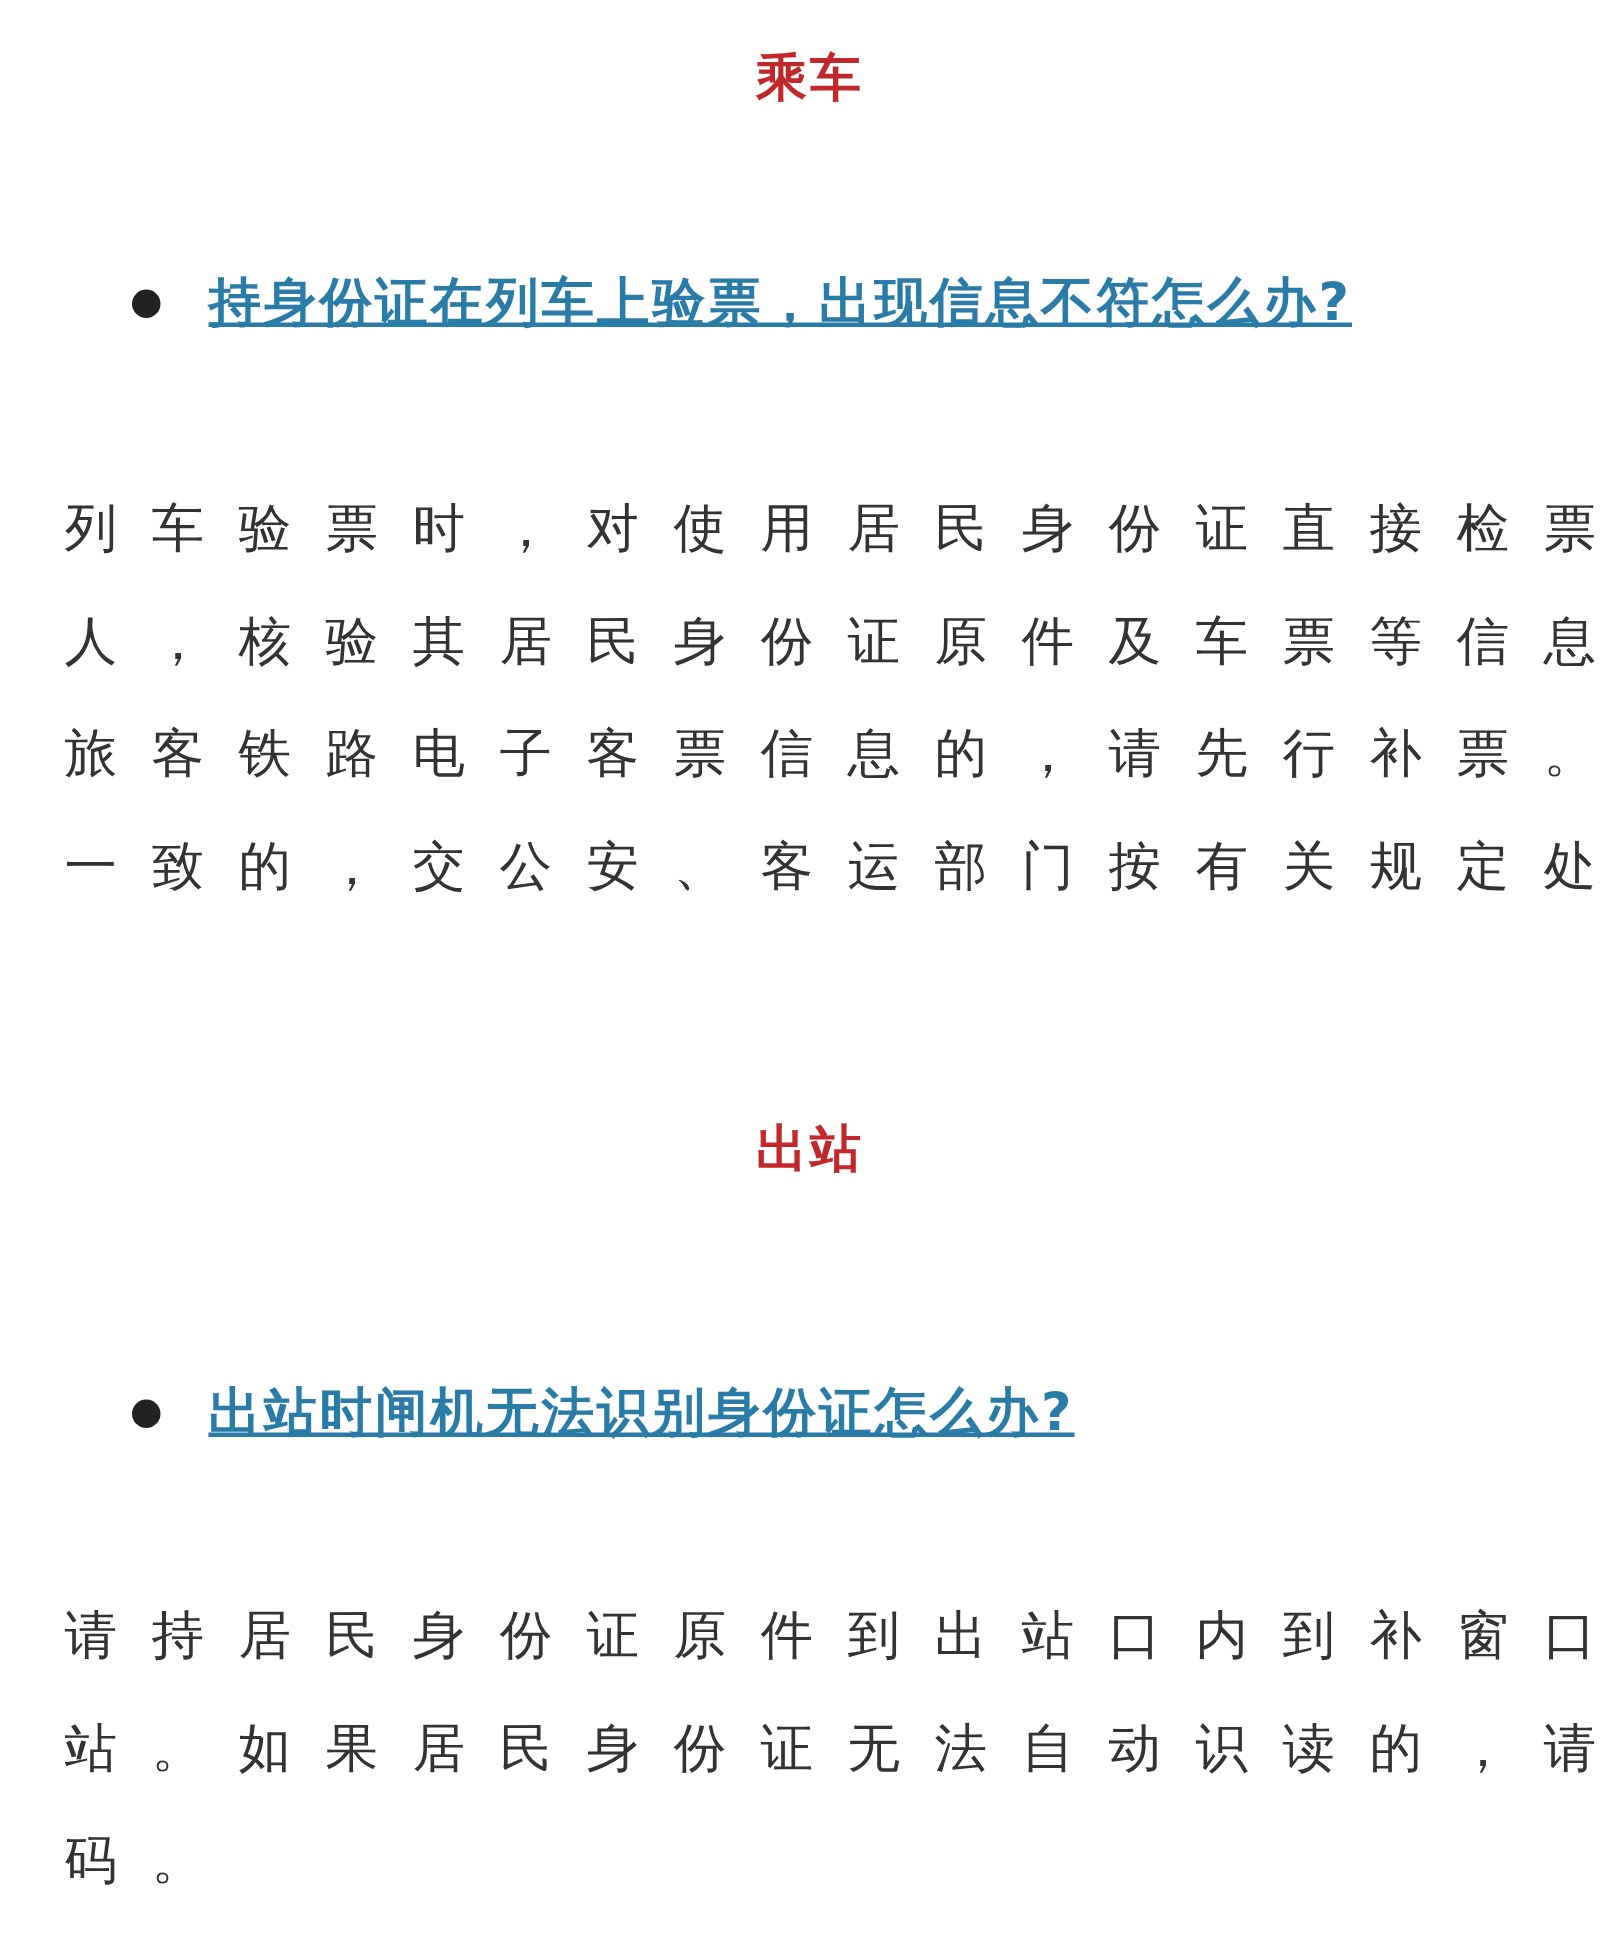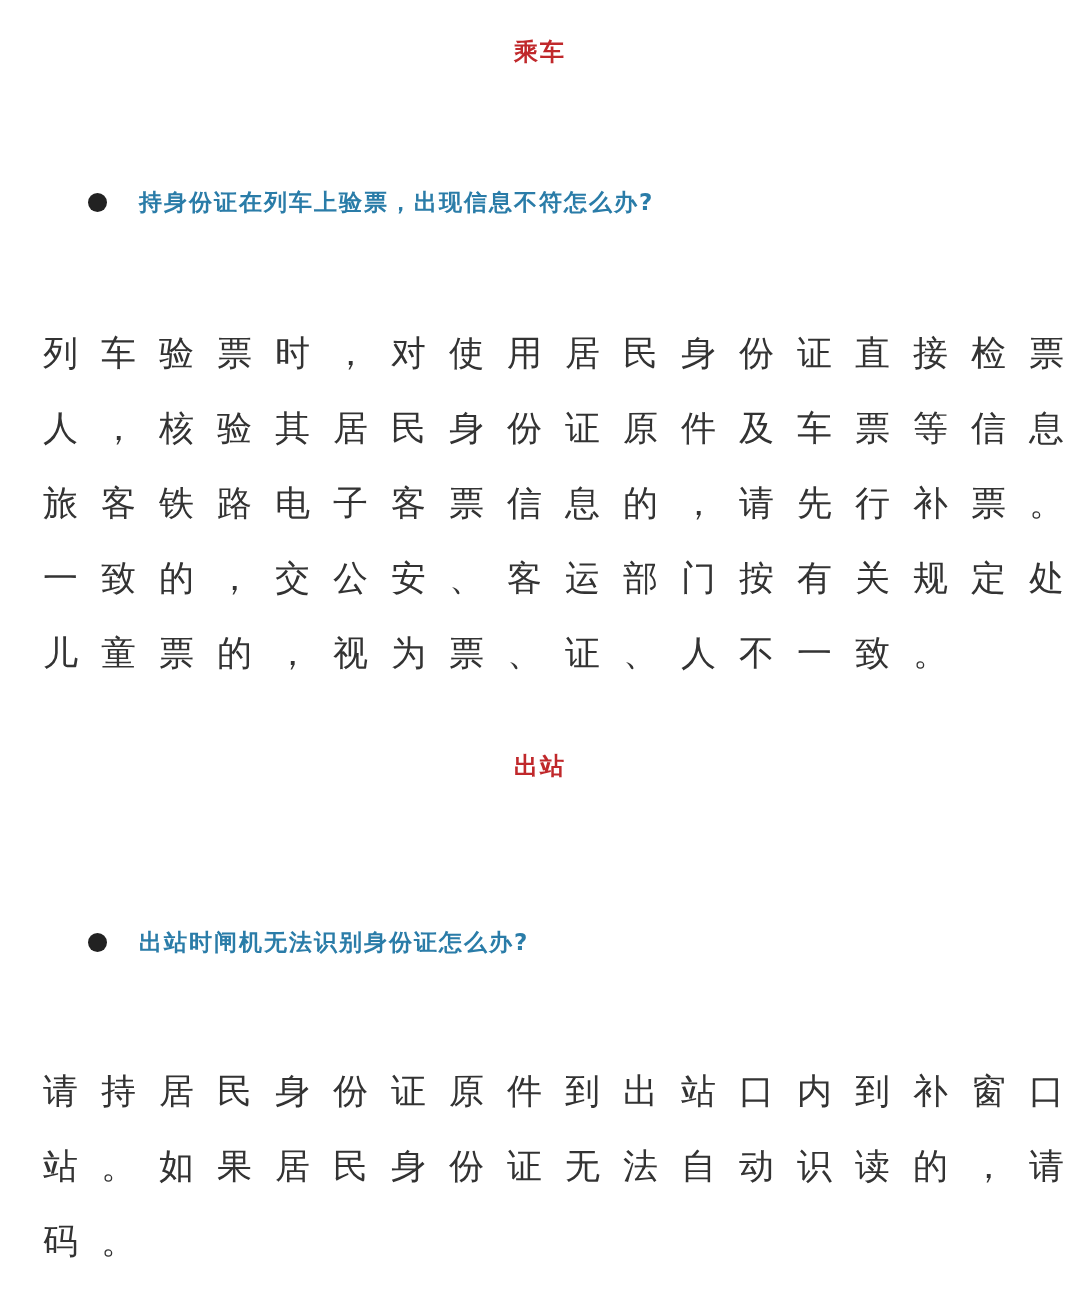--- a/index.html
+++ b/index.html
@@ -13,35 +13,36 @@
       overflow: hidden;
       position: relative;
       font-family: "DejaVu Sans", "Liberation Sans", sans-serif;
     }
     .section-title {
       position: absolute;
       left: 0;
       width: 1080px;
       text-align: center;
       color: #c0282b;
-      font-size: 24px;
+      font-size: 34px;
       font-weight: bold;
       letter-spacing: 2px;
       line-height: 44px;
     }
     .question {
       position: absolute;
       left: 88px;
       display: flex;
       align-items: center;
       color: #2a7ca8;
-      font-size: 23px;
+      font-size: 35px;
       font-weight: bold;
       line-height: 44px;
       letter-spacing: 2px;
+      text-decoration: underline;
     }
     .bullet {
       width: 19px;
       height: 19px;
       border-radius: 50%;
       background: #222222;
       margin-right: 32px;
       flex: 0 0 auto;
     }
     .body-text {
@@ -68,21 +69,20 @@
 <div class="question" style="top:180px;">
   <span class="bullet"></span>
   <span>持身份证在列车上验票，出现信息不符怎么办?</span>
 </div>
 
 <div class="body-text" style="top:316px;">
   <span class="line">列车验票时，对使用居民身份证直接检票进站的乘车</span>
   <span class="line">人，核验其居民身份证原件及车票等信息。经确认没有</span>
   <span class="line">旅客铁路电子客票信息的，请先行补票。票、证、人不</span>
   <span class="line">一致的，交公安、客运部门按有关规定处理。成年人持</span>
-  <span class="line">儿童票的，视为票、证、人不一致。</span>
 </div>
 
 <div class="section-title" style="top:744px;">出站</div>
 
 <div class="question" style="top:920px;">
   <span class="bullet"></span>
   <span>出站时闸机无法识别身份证怎么办?</span>
 </div>
 
 <div class="body-text" style="top:1054px;">

